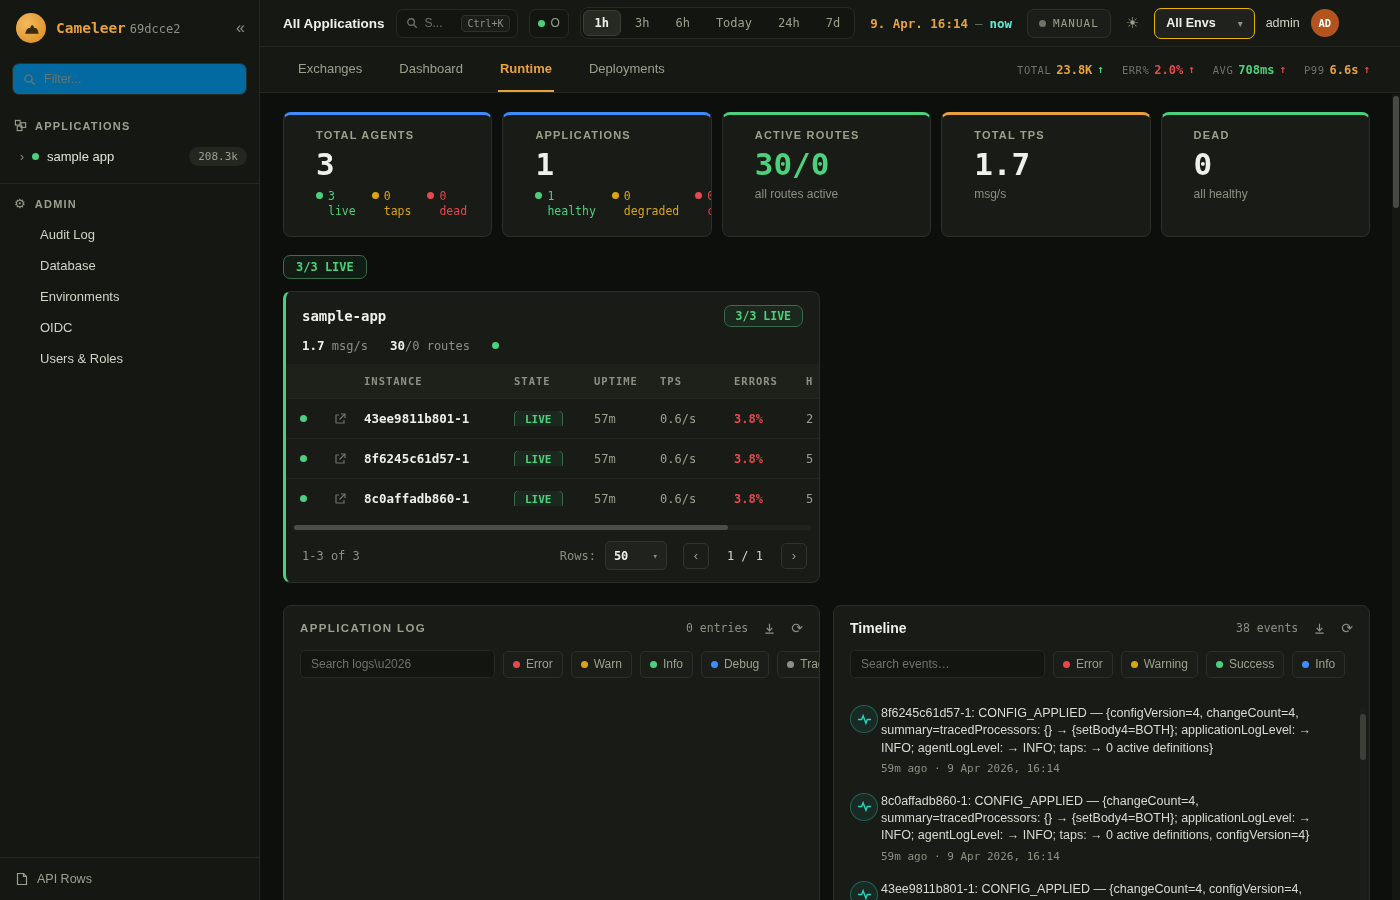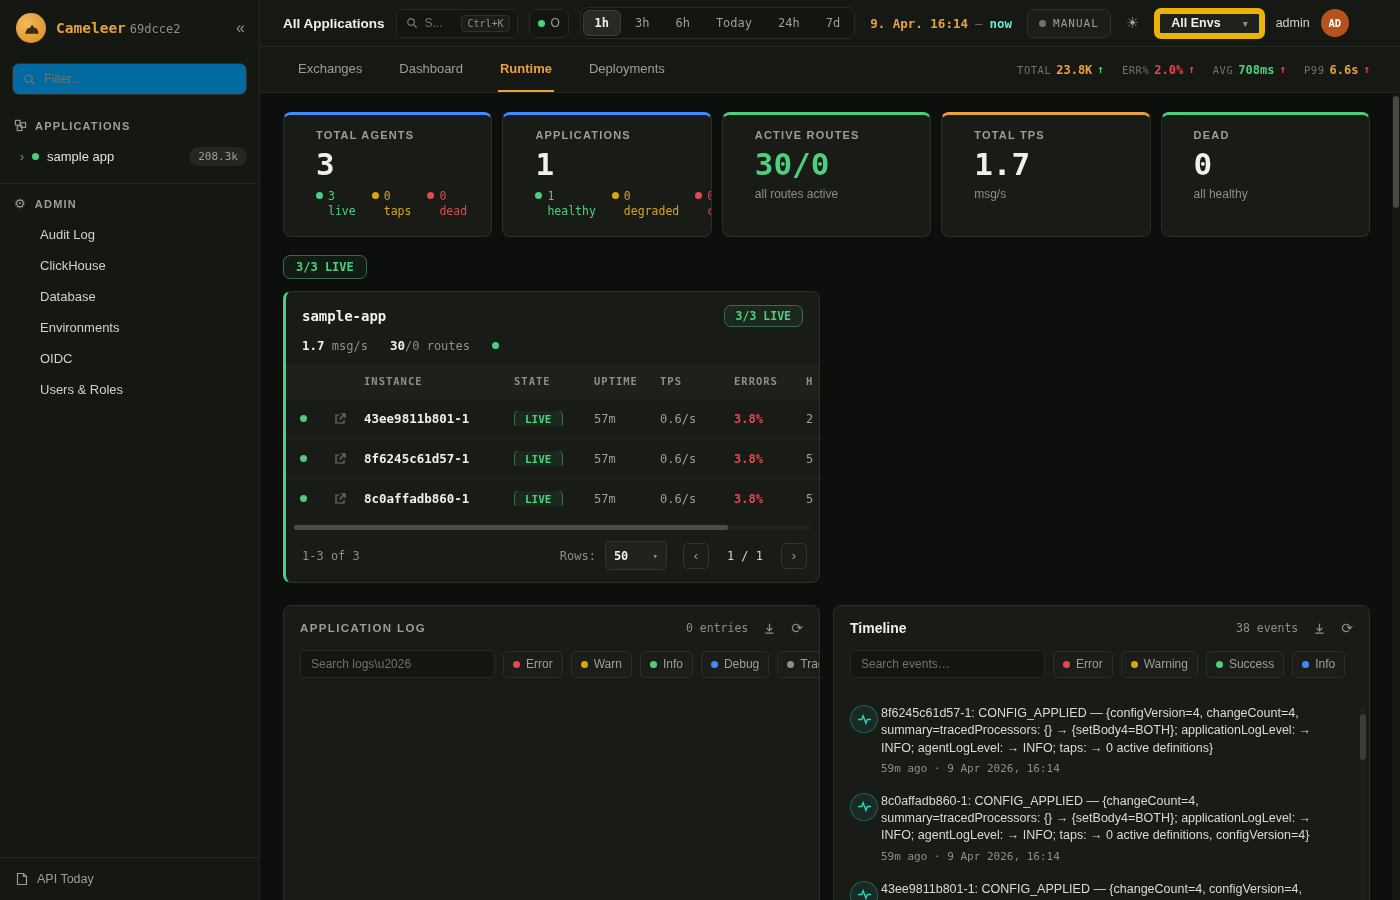--- a/index.html
+++ b/index.html
@@ -43,21 +43,21 @@
   .online-chip { height:29px; border:1px solid #262a22; background:#121510; border-radius:7px; display:flex; align-items:center; gap:6px; padding:0 8px; max-width:40px; overflow:hidden; color:#9aa08f; font-size:12px; }
   .range-group { height:32px; background:#121510; border:1px solid #262a22; border-radius:8px; display:flex; align-items:center; padding:2px; gap:2px; }
   .range-btn { height:26px; padding:0 11px; border:1px solid transparent; background:none; border-radius:6px; color:#9aa08f; font-size:12px; font-family:"DejaVu Sans Mono",monospace; cursor:pointer; }
   .range-btn.active { background:#262a22; border-color:#3a3f34; color:#eef0e9; font-weight:bold; }
   .time-display { display:flex; align-items:center; gap:7px; font-family:"DejaVu Sans Mono",monospace; font-size:12.5px; white-space:nowrap; padding:0 4px; }
   .time-from { color:#e9a23b; font-weight:bold; }
   .time-sep { color:#6e746a; }
   .time-to { color:#5eead4;font-weight:bold; }
   .manual-btn { height:29px; border:1px solid #2e332a; background:#1b1e18; border-radius:7px; display:flex; align-items:center; gap:7px; padding:0 11px; color:#9aa08f; font-family:"DejaVu Sans Mono",monospace; font-size:11px; letter-spacing:1px; cursor:pointer; }
   .icon-btn { background:none; border:none; color:#9aa08f; font-size:15px; cursor:pointer; padding:4px; }
-  .env-select { height:31px; border:6px solid #eab308; background:#20231d; border-radius:7px; display:flex; align-items:center; gap:22px; padding:0 11px; color:#eef0e9; font-size:12.5px; font-weight:bold; cursor:pointer; }
+  .env-select { height:31px; border:1px solid #eab308; background:#20231d; border-radius:7px; display:flex; align-items:center; gap:22px; padding:0 11px; color:#eef0e9; font-size:12.5px; font-weight:bold; cursor:pointer; }
   .env-select .caret { color:#8b9184; font-size:10px; font-weight:normal; }
   .user-name { color:#cfd4c8; font-size:12.5px; }
   .avatar { width:28px; height:28px; border-radius:50%; background:#b3541e; color:#fff; font-size:10.5px; font-weight:bold; display:flex; align-items:center; justify-content:center; font-family:"DejaVu Sans Mono",monospace; }
 
   .tabbar { height:46px; background:#151813; border-bottom:1px solid #23271f; display:flex; align-items:stretch; padding:0 30px 0 36px; }
   .tab { display:flex; align-items:center; padding:0 2px; margin-right:33px; color:#9aa08f; font-size:13px; cursor:pointer; border-bottom:2px solid transparent; }
   .tab.active { color:#e9a23b; border-bottom-color:#e9a23b; font-weight:bold; }
   .tab-metrics { margin-left:auto; display:flex; align-items:center; gap:18px; }
   .metric { display:flex; align-items:center; gap:5px; font-family:"DejaVu Sans Mono",monospace; white-space:nowrap; }
   .metric .m-label { color:#6e746a; font-size:10.5px; letter-spacing:.5px; }
@@ -189,35 +189,34 @@
 
     <div class="sb-div"></div>
 
     <div class="sb-section">
       <span style="font-size:13px;">⚙</span>
       <span>ADMIN</span>
     </div>
 
     <nav>
       <div class="sb-nav-item">Audit Log</div>
-      <div class="sb-nav-item">ClickHouse</div>
       <div class="sb-nav-item">Database</div>
       <div class="sb-nav-item">Environments</div>
       <div class="sb-nav-item">OIDC</div>
       <div class="sb-nav-item">Users &amp; Roles</div>
     </nav>
 
     <div class="sb-footer">
       <span>
         <svg width="12" height="14" viewBox="0 0 12 14" fill="none" stroke="#9aa08f" stroke-width="1.2">
             <path d="M1.5 1.5h6l3 3v8h-9z"></path>
             <path d="M7.5 1.5v3h3"></path>
           </svg>
       </span>
-      <span>API Today</span>
+      <span>API Rows</span>
     </div>
   </aside>
 
   <div class="main">
 
     <header class="topbar">
       <span class="top-title">All Applications</span>
 
       <div class="top-search">
         <span>

